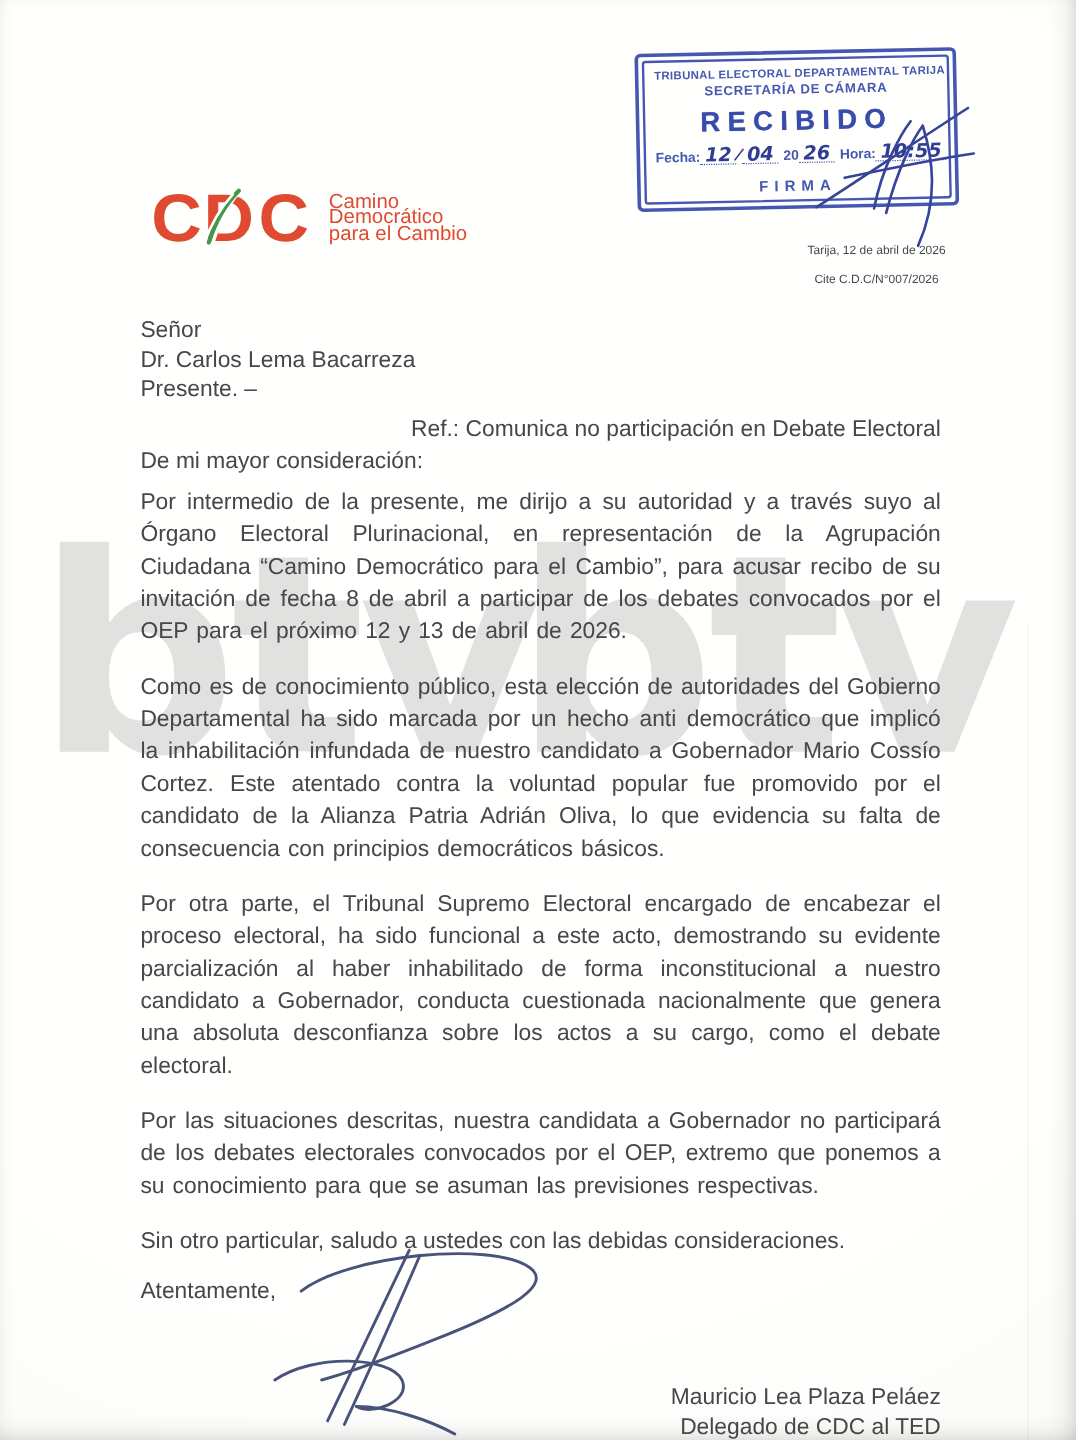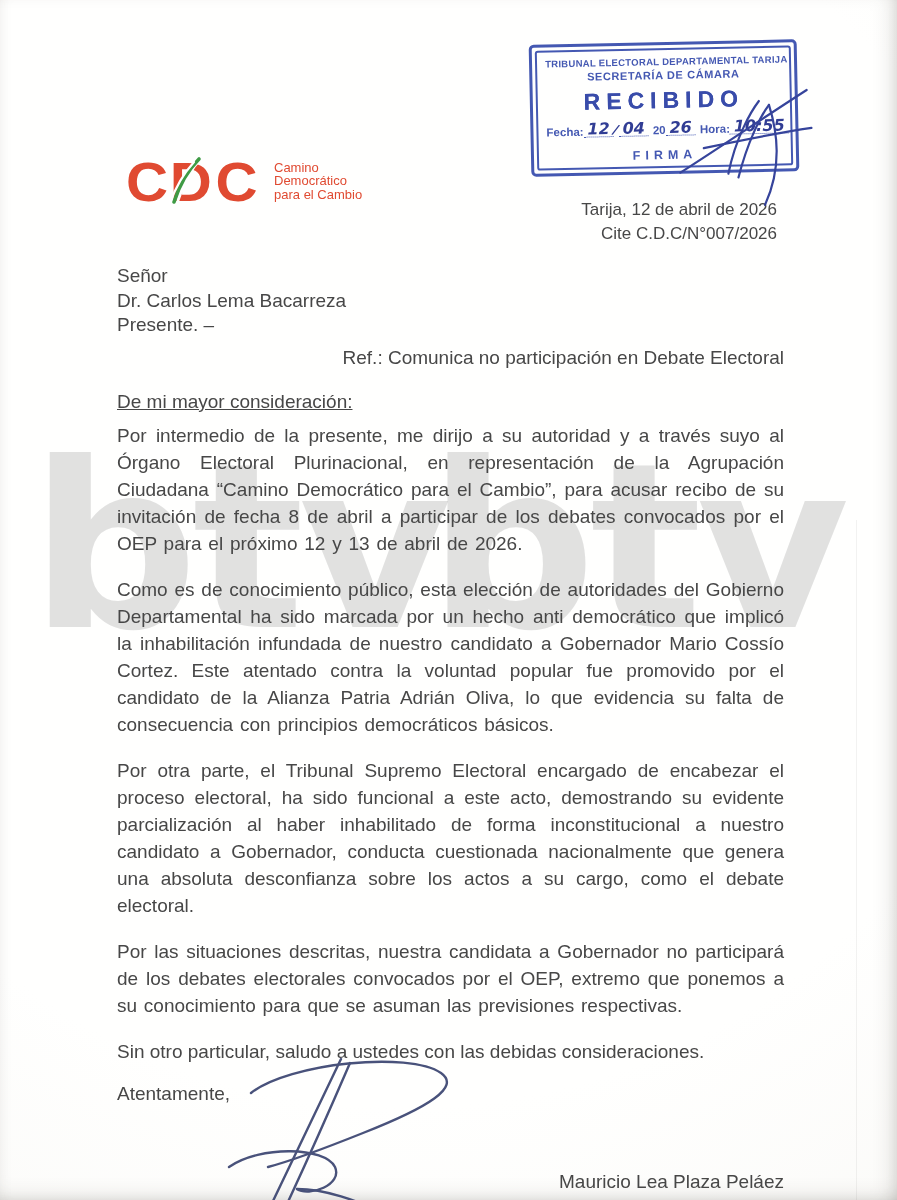--- a/index.html
+++ b/index.html
@@ -43,33 +43,33 @@
   .hand{font-family:"DejaVu Sans", sans-serif;font-style:italic;font-weight:bold;
     font-size:16px;color:#26338f;line-height:14px;}
   .seg{border-bottom:1.6px dotted #3b50ae;padding:0 4px;display:inline-block;}
   .slash{display:inline-block;transform:rotate(12deg);font-size:13px;}
   .stamp-firma{display:flex;justify-content:center;align-items:center;margin-top:12px;
     font-size:12.5px;font-weight:bold;letter-spacing:5px;}
   .stamp-sig{position:absolute;right:-26px;bottom:-44px;}
 
   
   .logo{position:absolute;left:126px;top:150px;display:flex;align-items:center;z-index:2;}
-  .logo-tagline{margin-left:6px;color:#e04a31;font-size:13px;line-height:13.5px;}
+  .logo-tagline{margin-left:6px;color:#e04a31;font-size:17px;line-height:13.5px;}
 
   
-  .dateblock{position:absolute;right:120px;top:198px;text-align:right;
-    font-size:17px;line-height:24px;z-index:2;}
+  .dateblock{position:absolute;right:109px;top:198px;text-align:center;
+    font-size:10px;line-height:24px;z-index:2;}
 
   
   .letter{position:absolute;left:117px;right:113px;top:264px;z-index:2;font-size:19px;}
   .letter .line{line-height:24.5px;}
   .bold-line{font-weight:bold;color:#3c3c3c;letter-spacing:.2px;}
   .ref{margin-top:8px;text-align:right;line-height:24px;}
   .ref span{text-underline-offset:3px;}
-  .greeting{margin-top:20px;line-height:24px;text-decoration:underline;}
+  .greeting{margin-top:3px;line-height:24px;}
   .para{margin-top:8px;line-height:27px;text-align:justify;word-spacing:1.5px;}
   .closing{margin-top:13px;line-height:27px;}
   .signoff{margin-top:15px;line-height:27px;}
   .sig-zone{position:relative;height:62px;}
   .main-sig{position:absolute;left:96px;top:-58px;}
   .sig-name{line-height:25px;text-align:right;}
   .cc{margin-top:30px;line-height:25px;}
 </style>
 </head>
 <body>

